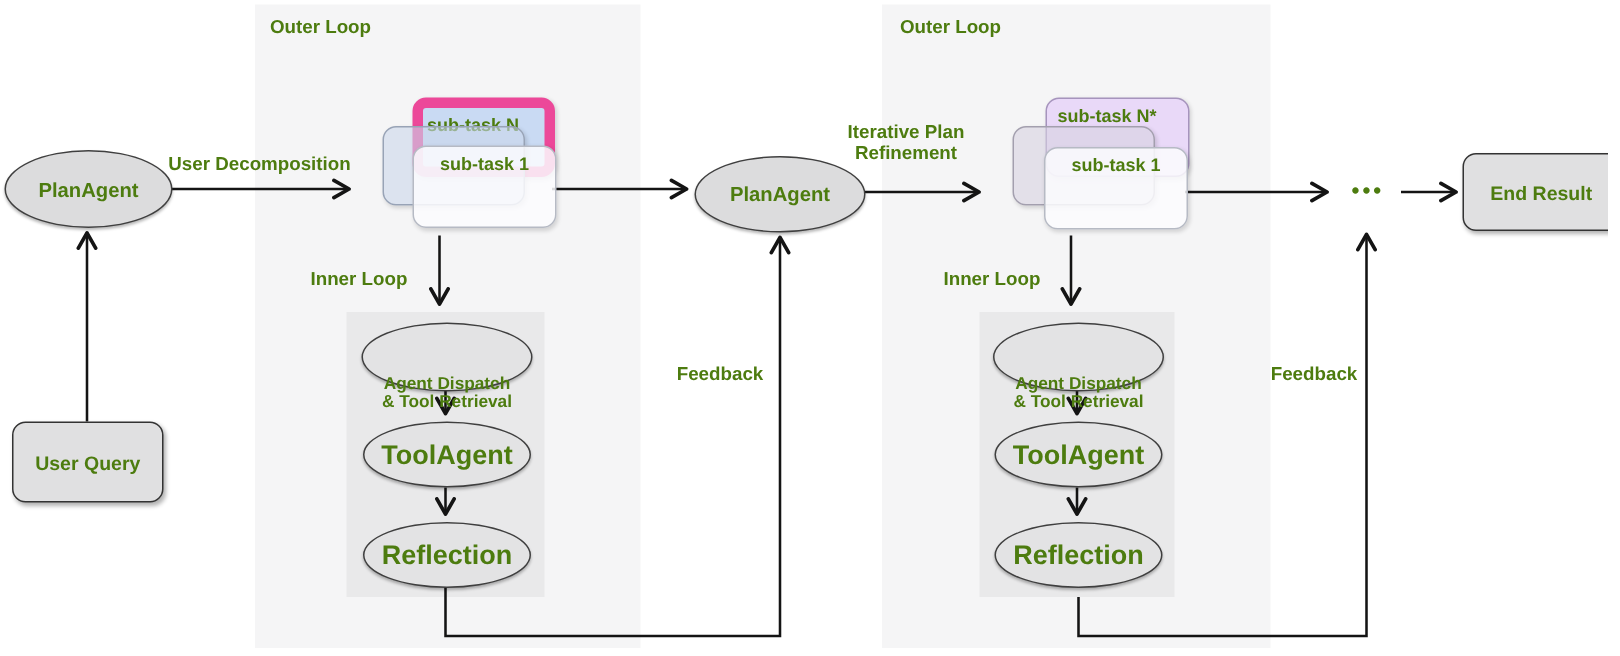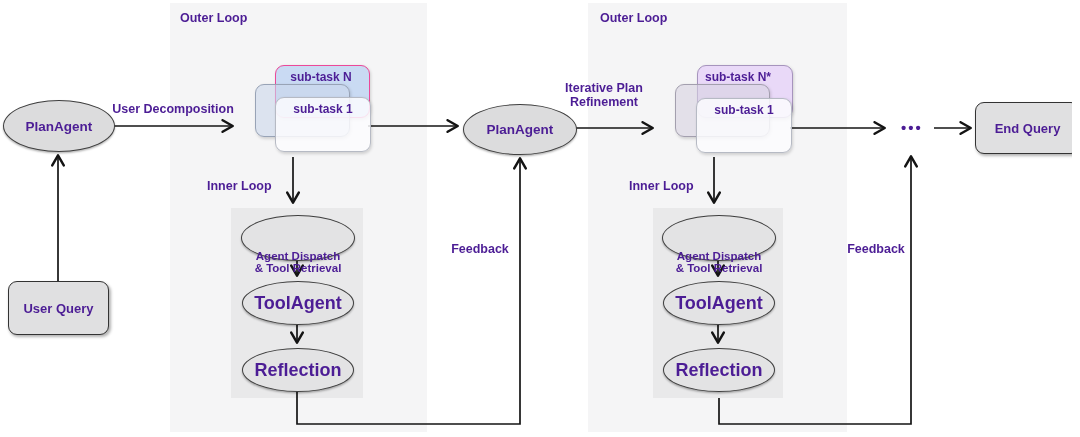--- a/index.html
+++ b/index.html
@@ -1,18 +1,18 @@
 <!DOCTYPE html>
 <html><head>
 <meta charset="utf-8">
 <style>
   html,body{margin:0;padding:0;background:#ffffff;}
   #canvas{
     position:relative;width:1072px;height:437px;background:#ffffff;overflow:hidden;
-    font-family:"Liberation Sans","DejaVu Sans",sans-serif;color:#4c1d95;
+    font-family:"Liberation Sans","DejaVu Sans",sans-serif;color:#4d7c0f;
   }
   .region{position:absolute;background:#f5f5f6;}
   .inner-box{position:absolute;background:#e9e9ea;}
   .lbl{position:absolute;font-weight:bold;font-size:12.5px;line-height:13.5px;white-space:nowrap;}
   .lbl.center{text-align:center;}
   .ellipse-node{
     position:absolute;border:1.2px solid #3f3f3f;border-radius:50%;
     background:#e3e3e4;display:flex;align-items:center;justify-content:center;
     text-align:center;font-weight:bold;box-shadow:0 1.5px 2px rgba(0,0,0,0.28);
   }
@@ -21,21 +21,21 @@
   .ellipse-node.small-text{font-size:18px;}
   .rect-node{
     position:absolute;border:1.2px solid #333;border-radius:9px;background:#e0e0e1;
     display:flex;align-items:center;justify-content:center;font-weight:bold;font-size:13px;
     box-shadow:1.5px 2px 3px rgba(0,0,0,0.3);
   }
   .card{
     position:absolute;border-radius:9px;font-weight:bold;font-size:12px;
     box-shadow:1px 1.5px 3px rgba(0,0,0,0.15);box-sizing:border-box;padding-top:4px;
   }
-  .card.back-blue{background:#c9daf3;border:1px solid #ec4899;text-align:center;padding-right:3px;}
+  .card.back-blue{background:#c9daf3;border:7px solid #ec4899;text-align:right;padding-right:17px;}
   .card.back-purple{background:#e9d9f8;border:1px solid #a694bd;text-align:right;padding-right:21px;}
   .card.mid-blue{background:rgba(203,215,235,0.6);border:1px solid #98a3b6;}
   .card.mid-purple{background:rgba(215,210,225,0.6);border:1px solid #a39fae;}
   .card.front{background:rgba(252,252,254,0.85);border:1px solid #b6bac4;text-align:center;margin-left:38px;}
   .dots{position:absolute;font-weight:bold;font-size:15px;letter-spacing:2px;}
   svg.connectors{position:absolute;left:0;top:0;pointer-events:none;}
 </style>
 </head>
 <body>
 
@@ -119,15 +119,15 @@
 
   <div class="ellipse-node" style="left:662px;top:215px;width:112px;height:44px;">
     <span class="two-line">
       <span>Agent Dispatch</span><br>
       <span>&amp; Tool Retrieval</span>
     </span>
   </div>
   <div class="ellipse-node small-text" style="left:663px;top:281px;width:110px;height:42px;">ToolAgent</div>
   <div class="ellipse-node small-text" style="left:663px;top:348px;width:110px;height:42px;">Reflection</div>
 
-  <div class="rect-node" style="left:975px;top:102px;width:103px;height:50px;">End Query</div>
+  <div class="rect-node" style="left:975px;top:102px;width:103px;height:50px;">End Result</div>
 
 </div>
 
 </body></html>

